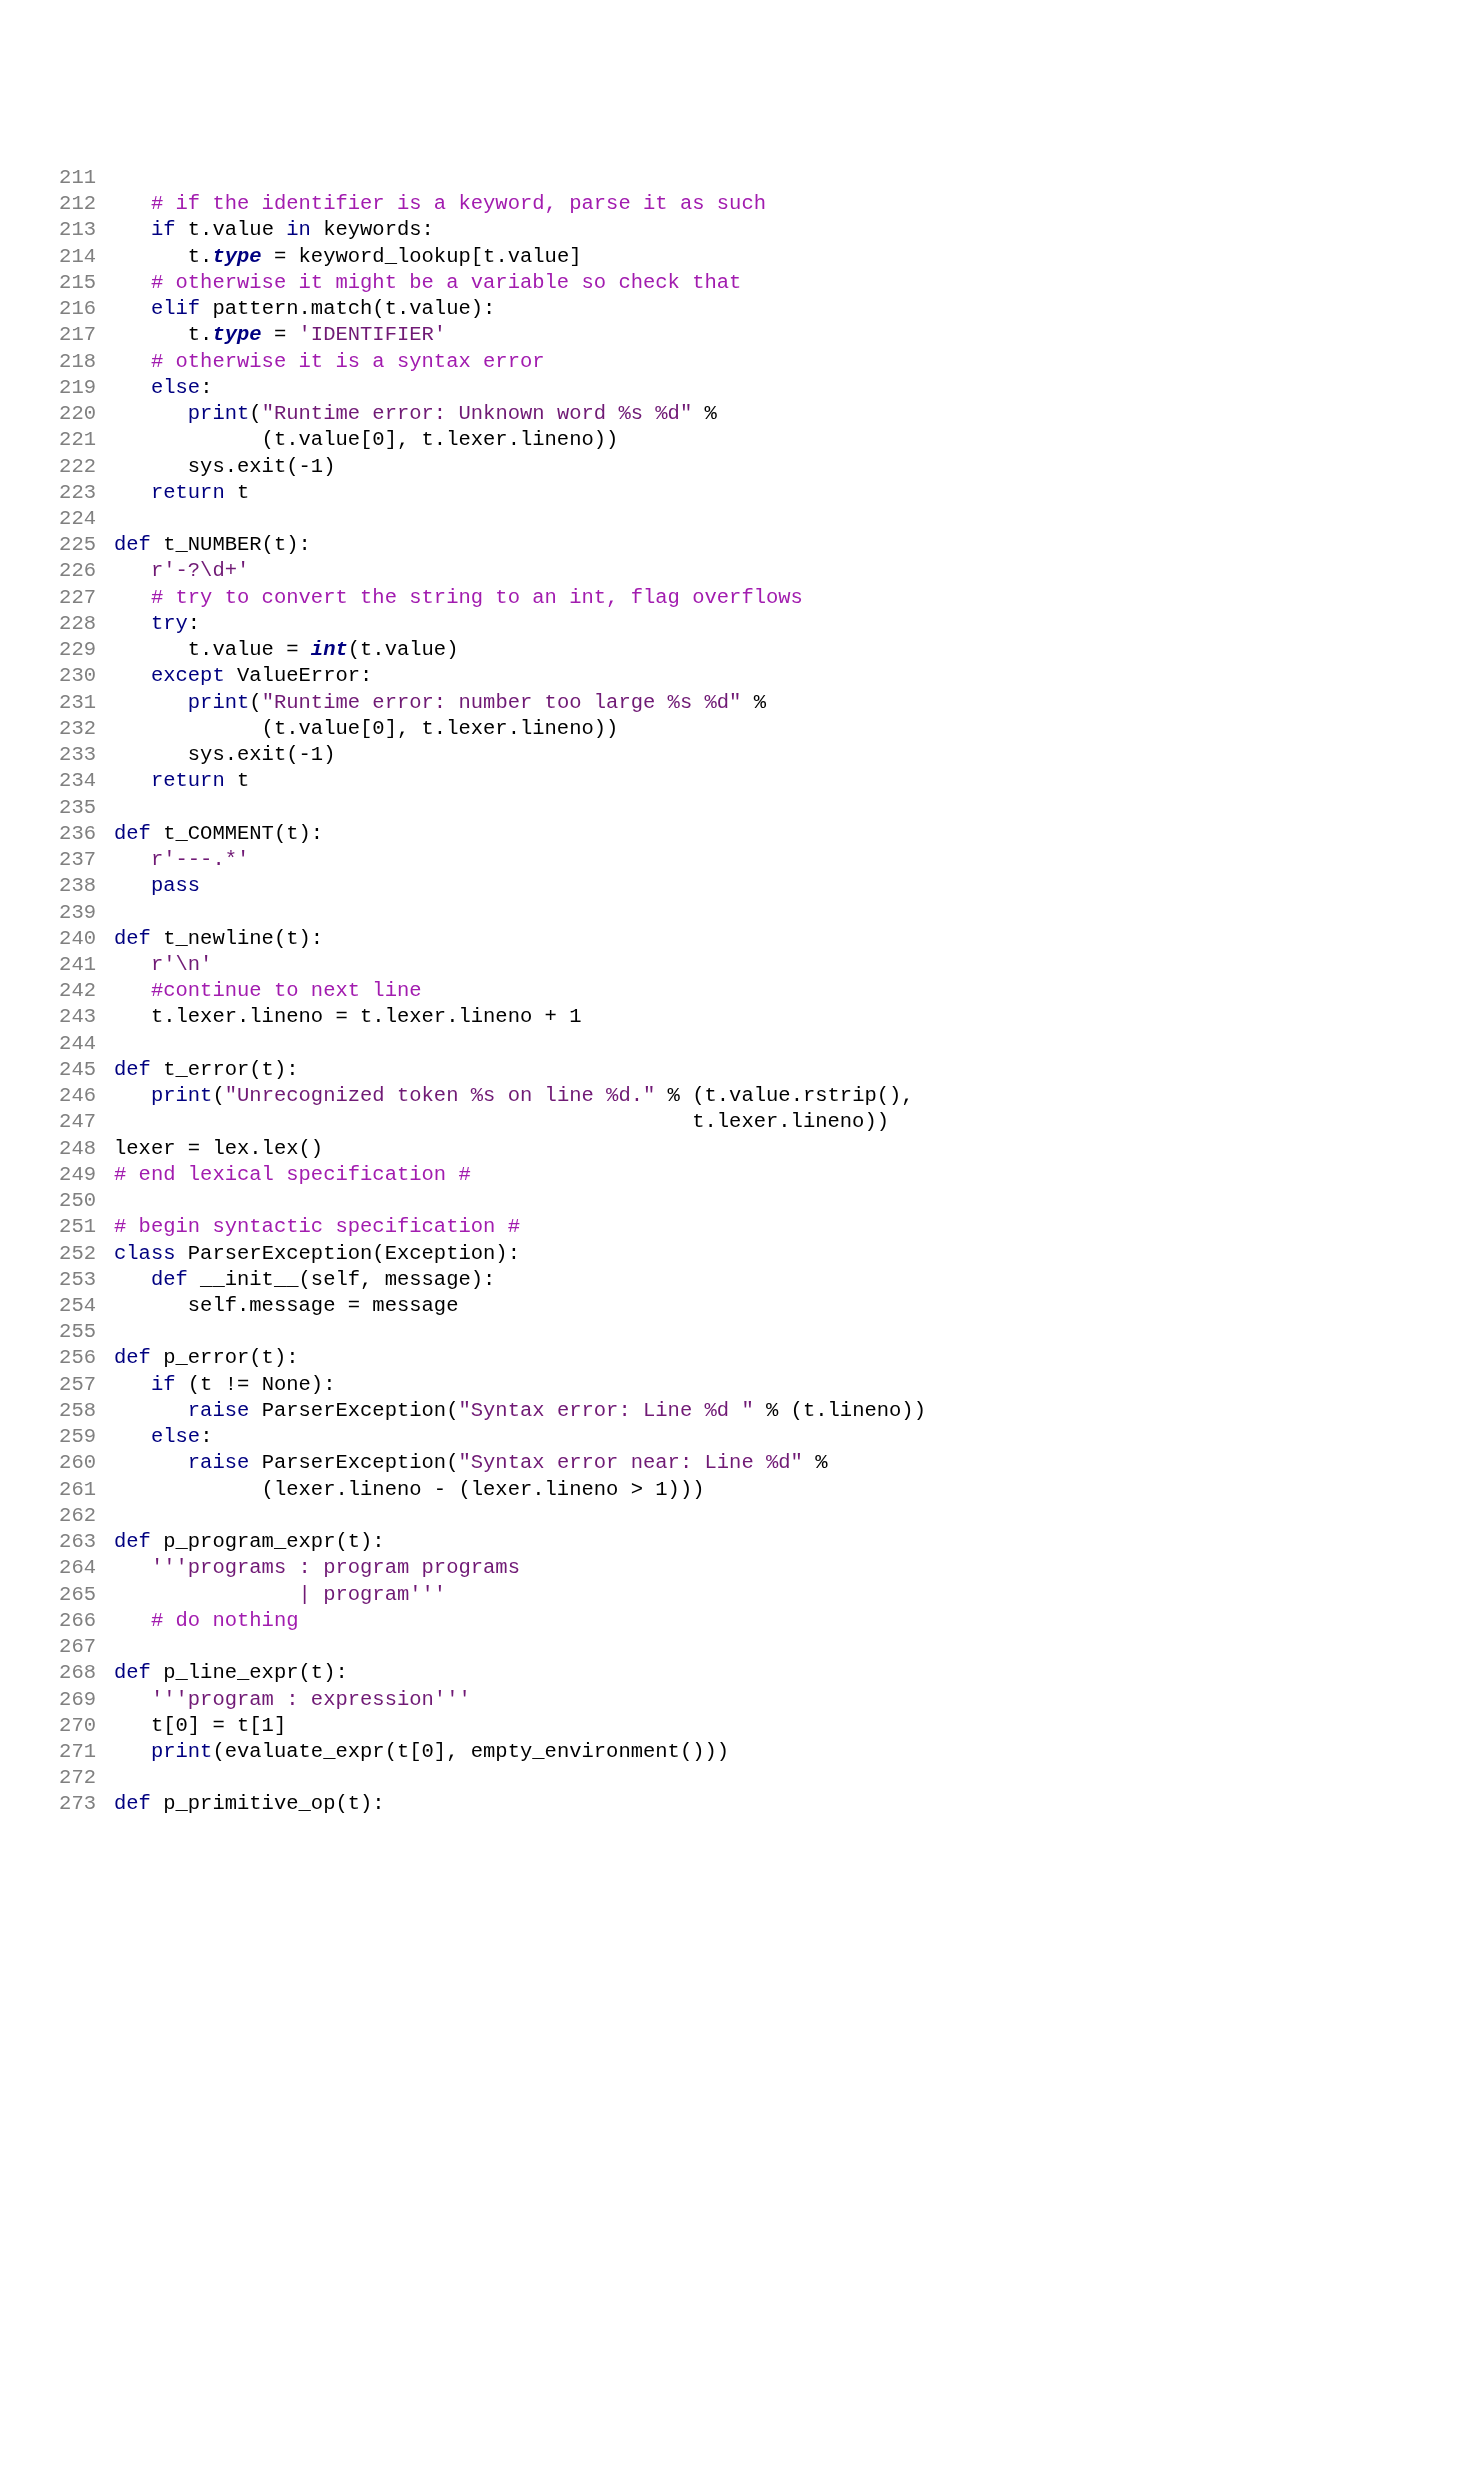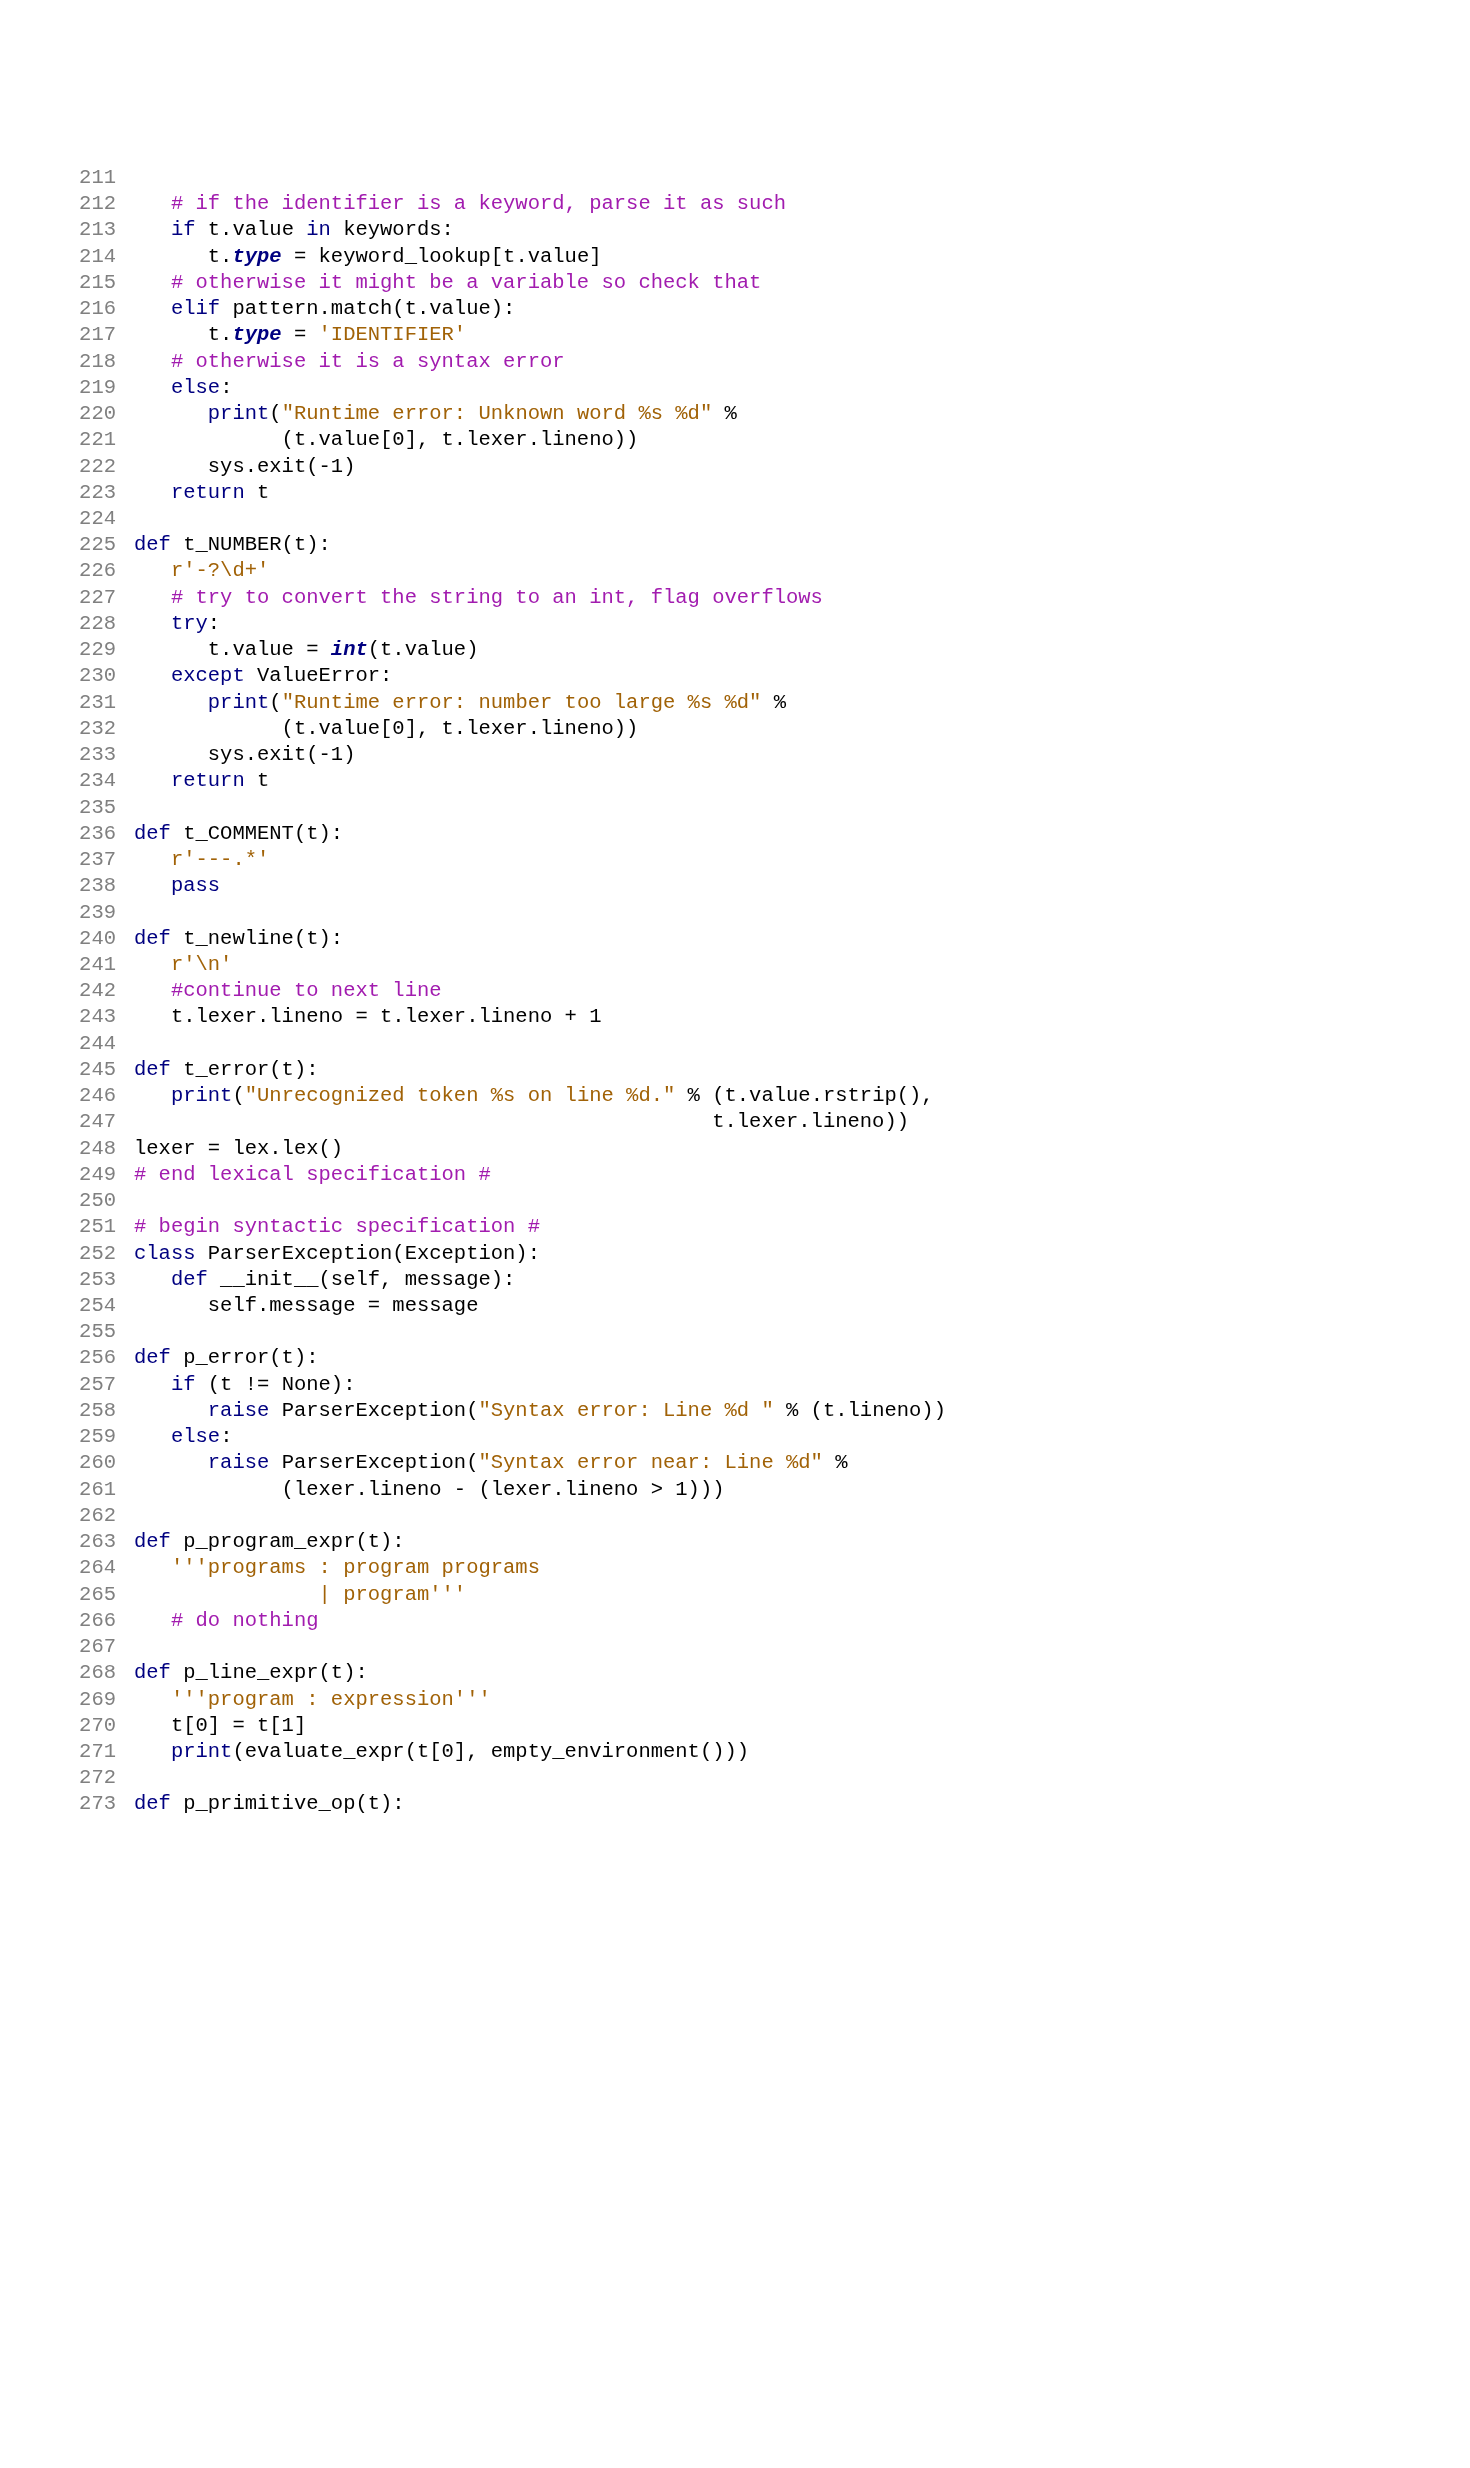--- a/index.html
+++ b/index.html
@@ -5,34 +5,34 @@
   body {
     margin: 0;
     padding: 0;
     background: #fff;
     font-family: "Courier New", Courier, monospace;
     font-size: 20.5px;
     line-height: 1.28;
     white-space: pre;
   }
   .page {
-    padding: 60px 40px 40px 60px;
+    padding: 60px 40px 40px 40px;
   }
   .lineno {
     display: inline-block;
     width: 56px;
     color: #808080;
     text-align: right;
     padding-right: 18px;
     user-select: none;
   }
   .kw { color: #000080; font-weight: normal; }
   .bi { color: #000080; font-weight: bold; font-style: italic; }
   .cm { color: #a21caf; font-family: Liberation Mono, monospace; }
-  .st { color: #a16207; }
+  .st { color: #701a75; }
   .nm { color: #000000; }
   .line { display: block; }
 </style>
 </head>
 <body>
 
 
 
 <div class="page" id="listing"><span class="line"><span class="lineno">211</span></span><span class="line"><span class="lineno">212</span><span class="nm">   </span><span class="cm"># if the identifier is a keyword, parse it as such</span></span><span class="line"><span class="lineno">213</span><span class="nm">   </span><span class="kw">if</span><span class="nm"> t.value </span><span class="kw">in</span><span class="nm"> keywords:</span></span><span class="line"><span class="lineno">214</span><span class="nm">      t.</span><span class="bi">type</span><span class="nm"> = keyword_lookup[t.value]</span></span><span class="line"><span class="lineno">215</span><span class="nm">   </span><span class="cm"># otherwise it might be a variable so check that</span></span><span class="line"><span class="lineno">216</span><span class="nm">   </span><span class="kw">elif</span><span class="nm"> pattern.match(t.value):</span></span><span class="line"><span class="lineno">217</span><span class="nm">      t.</span><span class="bi">type</span><span class="nm"> = </span><span class="st">'IDENTIFIER'</span></span><span class="line"><span class="lineno">218</span><span class="nm">   </span><span class="cm"># otherwise it is a syntax error</span></span><span class="line"><span class="lineno">219</span><span class="nm">   </span><span class="kw">else</span><span class="nm">:</span></span><span class="line"><span class="lineno">220</span><span class="nm">      </span><span class="kw">print</span><span class="nm">(</span><span class="st">"Runtime error: Unknown word %s %d"</span><span class="nm"> %</span></span><span class="line"><span class="lineno">221</span><span class="nm">            (t.value[0], t.lexer.lineno))</span></span><span class="line"><span class="lineno">222</span><span class="nm">      sys.exit(-1)</span></span><span class="line"><span class="lineno">223</span><span class="nm">   </span><span class="kw">return</span><span class="nm"> t</span></span><span class="line"><span class="lineno">224</span></span><span class="line"><span class="lineno">225</span><span class="kw">def</span><span class="nm"> t_NUMBER(t):</span></span><span class="line"><span class="lineno">226</span><span class="nm">   </span><span class="st">r'-?\d+'</span></span><span class="line"><span class="lineno">227</span><span class="nm">   </span><span class="cm"># try to convert the string to an int, flag overflows</span></span><span class="line"><span class="lineno">228</span><span class="nm">   </span><span class="kw">try</span><span class="nm">:</span></span><span class="line"><span class="lineno">229</span><span class="nm">      t.value = </span><span class="bi">int</span><span class="nm">(t.value)</span></span><span class="line"><span class="lineno">230</span><span class="nm">   </span><span class="kw">except</span><span class="nm"> ValueError:</span></span><span class="line"><span class="lineno">231</span><span class="nm">      </span><span class="kw">print</span><span class="nm">(</span><span class="st">"Runtime error: number too large %s %d"</span><span class="nm"> %</span></span><span class="line"><span class="lineno">232</span><span class="nm">            (t.value[0], t.lexer.lineno))</span></span><span class="line"><span class="lineno">233</span><span class="nm">      sys.exit(-1)</span></span><span class="line"><span class="lineno">234</span><span class="nm">   </span><span class="kw">return</span><span class="nm"> t</span></span><span class="line"><span class="lineno">235</span></span><span class="line"><span class="lineno">236</span><span class="kw">def</span><span class="nm"> t_COMMENT(t):</span></span><span class="line"><span class="lineno">237</span><span class="nm">   </span><span class="st">r'---.*'</span></span><span class="line"><span class="lineno">238</span><span class="nm">   </span><span class="kw">pass</span></span><span class="line"><span class="lineno">239</span></span><span class="line"><span class="lineno">240</span><span class="kw">def</span><span class="nm"> t_newline(t):</span></span><span class="line"><span class="lineno">241</span><span class="nm">   </span><span class="st">r'\n'</span></span><span class="line"><span class="lineno">242</span><span class="nm">   </span><span class="cm">#continue to next line</span></span><span class="line"><span class="lineno">243</span><span class="nm">   t.lexer.lineno = t.lexer.lineno + 1</span></span><span class="line"><span class="lineno">244</span></span><span class="line"><span class="lineno">245</span><span class="kw">def</span><span class="nm"> t_error(t):</span></span><span class="line"><span class="lineno">246</span><span class="nm">   </span><span class="kw">print</span><span class="nm">(</span><span class="st">"Unrecognized token %s on line %d."</span><span class="nm"> % (t.value.rstrip(),</span></span><span class="line"><span class="lineno">247</span><span class="nm">                                               t.lexer.lineno))</span></span><span class="line"><span class="lineno">248</span><span class="nm">lexer = lex.lex()</span></span><span class="line"><span class="lineno">249</span><span class="cm"># end lexical specification #</span></span><span class="line"><span class="lineno">250</span></span><span class="line"><span class="lineno">251</span><span class="cm"># begin syntactic specification #</span></span><span class="line"><span class="lineno">252</span><span class="kw">class</span><span class="nm"> ParserException(Exception):</span></span><span class="line"><span class="lineno">253</span><span class="nm">   </span><span class="kw">def</span><span class="nm"> __init__(self, message):</span></span><span class="line"><span class="lineno">254</span><span class="nm">      self.message = message</span></span><span class="line"><span class="lineno">255</span></span><span class="line"><span class="lineno">256</span><span class="kw">def</span><span class="nm"> p_error(t):</span></span><span class="line"><span class="lineno">257</span><span class="nm">   </span><span class="kw">if</span><span class="nm"> (t != None):</span></span><span class="line"><span class="lineno">258</span><span class="nm">      </span><span class="kw">raise</span><span class="nm"> ParserException(</span><span class="st">"Syntax error: Line %d "</span><span class="nm"> % (t.lineno))</span></span><span class="line"><span class="lineno">259</span><span class="nm">   </span><span class="kw">else</span><span class="nm">:</span></span><span class="line"><span class="lineno">260</span><span class="nm">      </span><span class="kw">raise</span><span class="nm"> ParserException(</span><span class="st">"Syntax error near: Line %d"</span><span class="nm"> %</span></span><span class="line"><span class="lineno">261</span><span class="nm">            (lexer.lineno - (lexer.lineno &gt; 1)))</span></span><span class="line"><span class="lineno">262</span></span><span class="line"><span class="lineno">263</span><span class="kw">def</span><span class="nm"> p_program_expr(t):</span></span><span class="line"><span class="lineno">264</span><span class="nm">   </span><span class="st">'''programs : program programs</span></span><span class="line"><span class="lineno">265</span><span class="nm">   </span><span class="st">            | program'''</span></span><span class="line"><span class="lineno">266</span><span class="nm">   </span><span class="cm"># do nothing</span></span><span class="line"><span class="lineno">267</span></span><span class="line"><span class="lineno">268</span><span class="kw">def</span><span class="nm"> p_line_expr(t):</span></span><span class="line"><span class="lineno">269</span><span class="nm">   </span><span class="st">'''program : expression'''</span></span><span class="line"><span class="lineno">270</span><span class="nm">   t[0] = t[1]</span></span><span class="line"><span class="lineno">271</span><span class="nm">   </span><span class="kw">print</span><span class="nm">(evaluate_expr(t[0], empty_environment()))</span></span><span class="line"><span class="lineno">272</span></span><span class="line"><span class="lineno">273</span><span class="kw">def</span><span class="nm"> p_primitive_op(t):</span></span></div>
 

